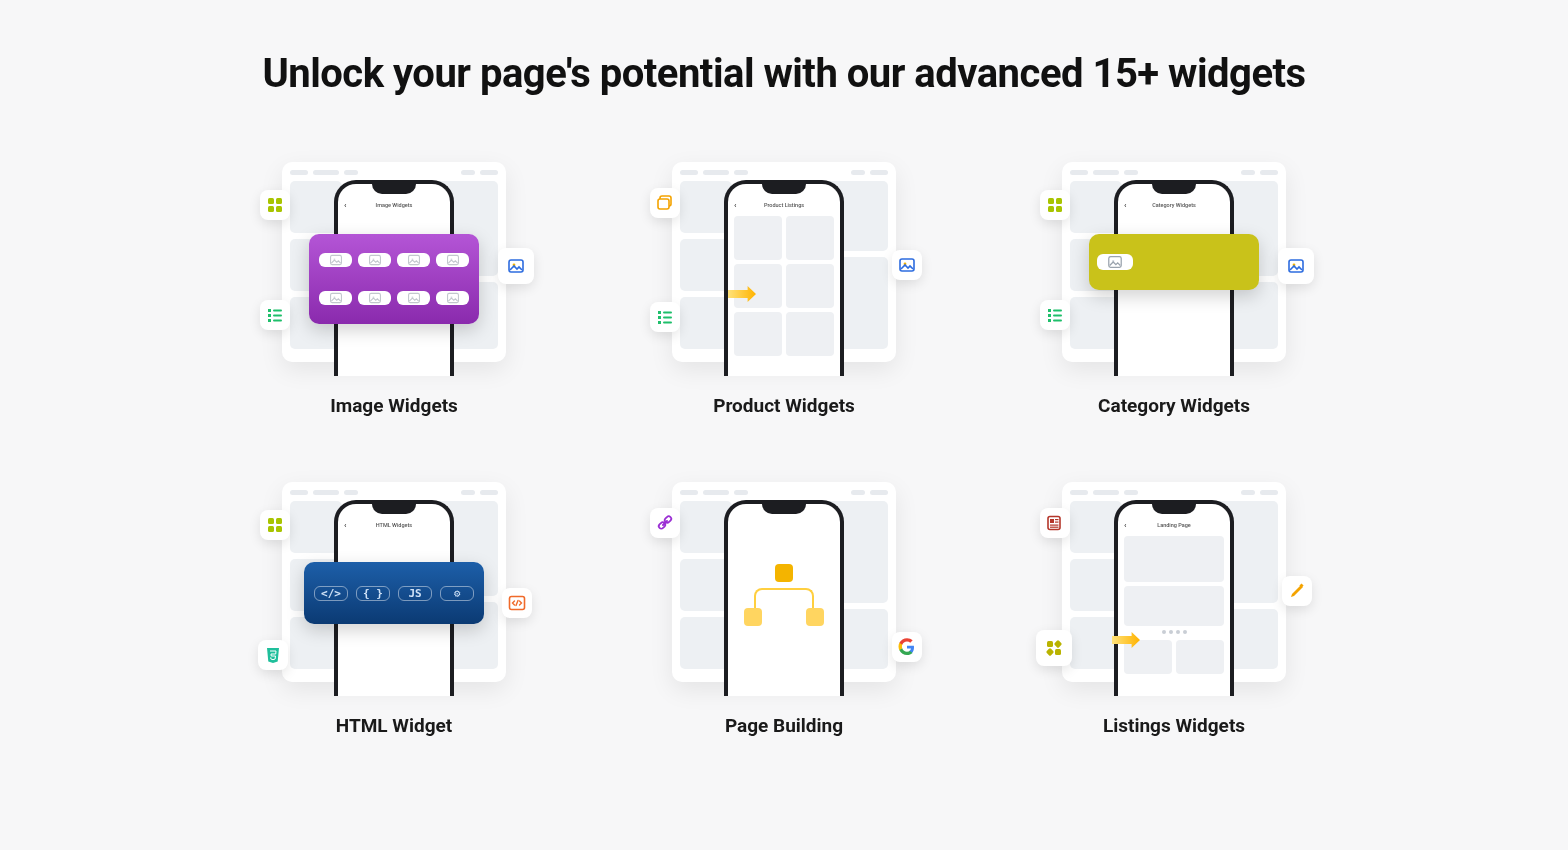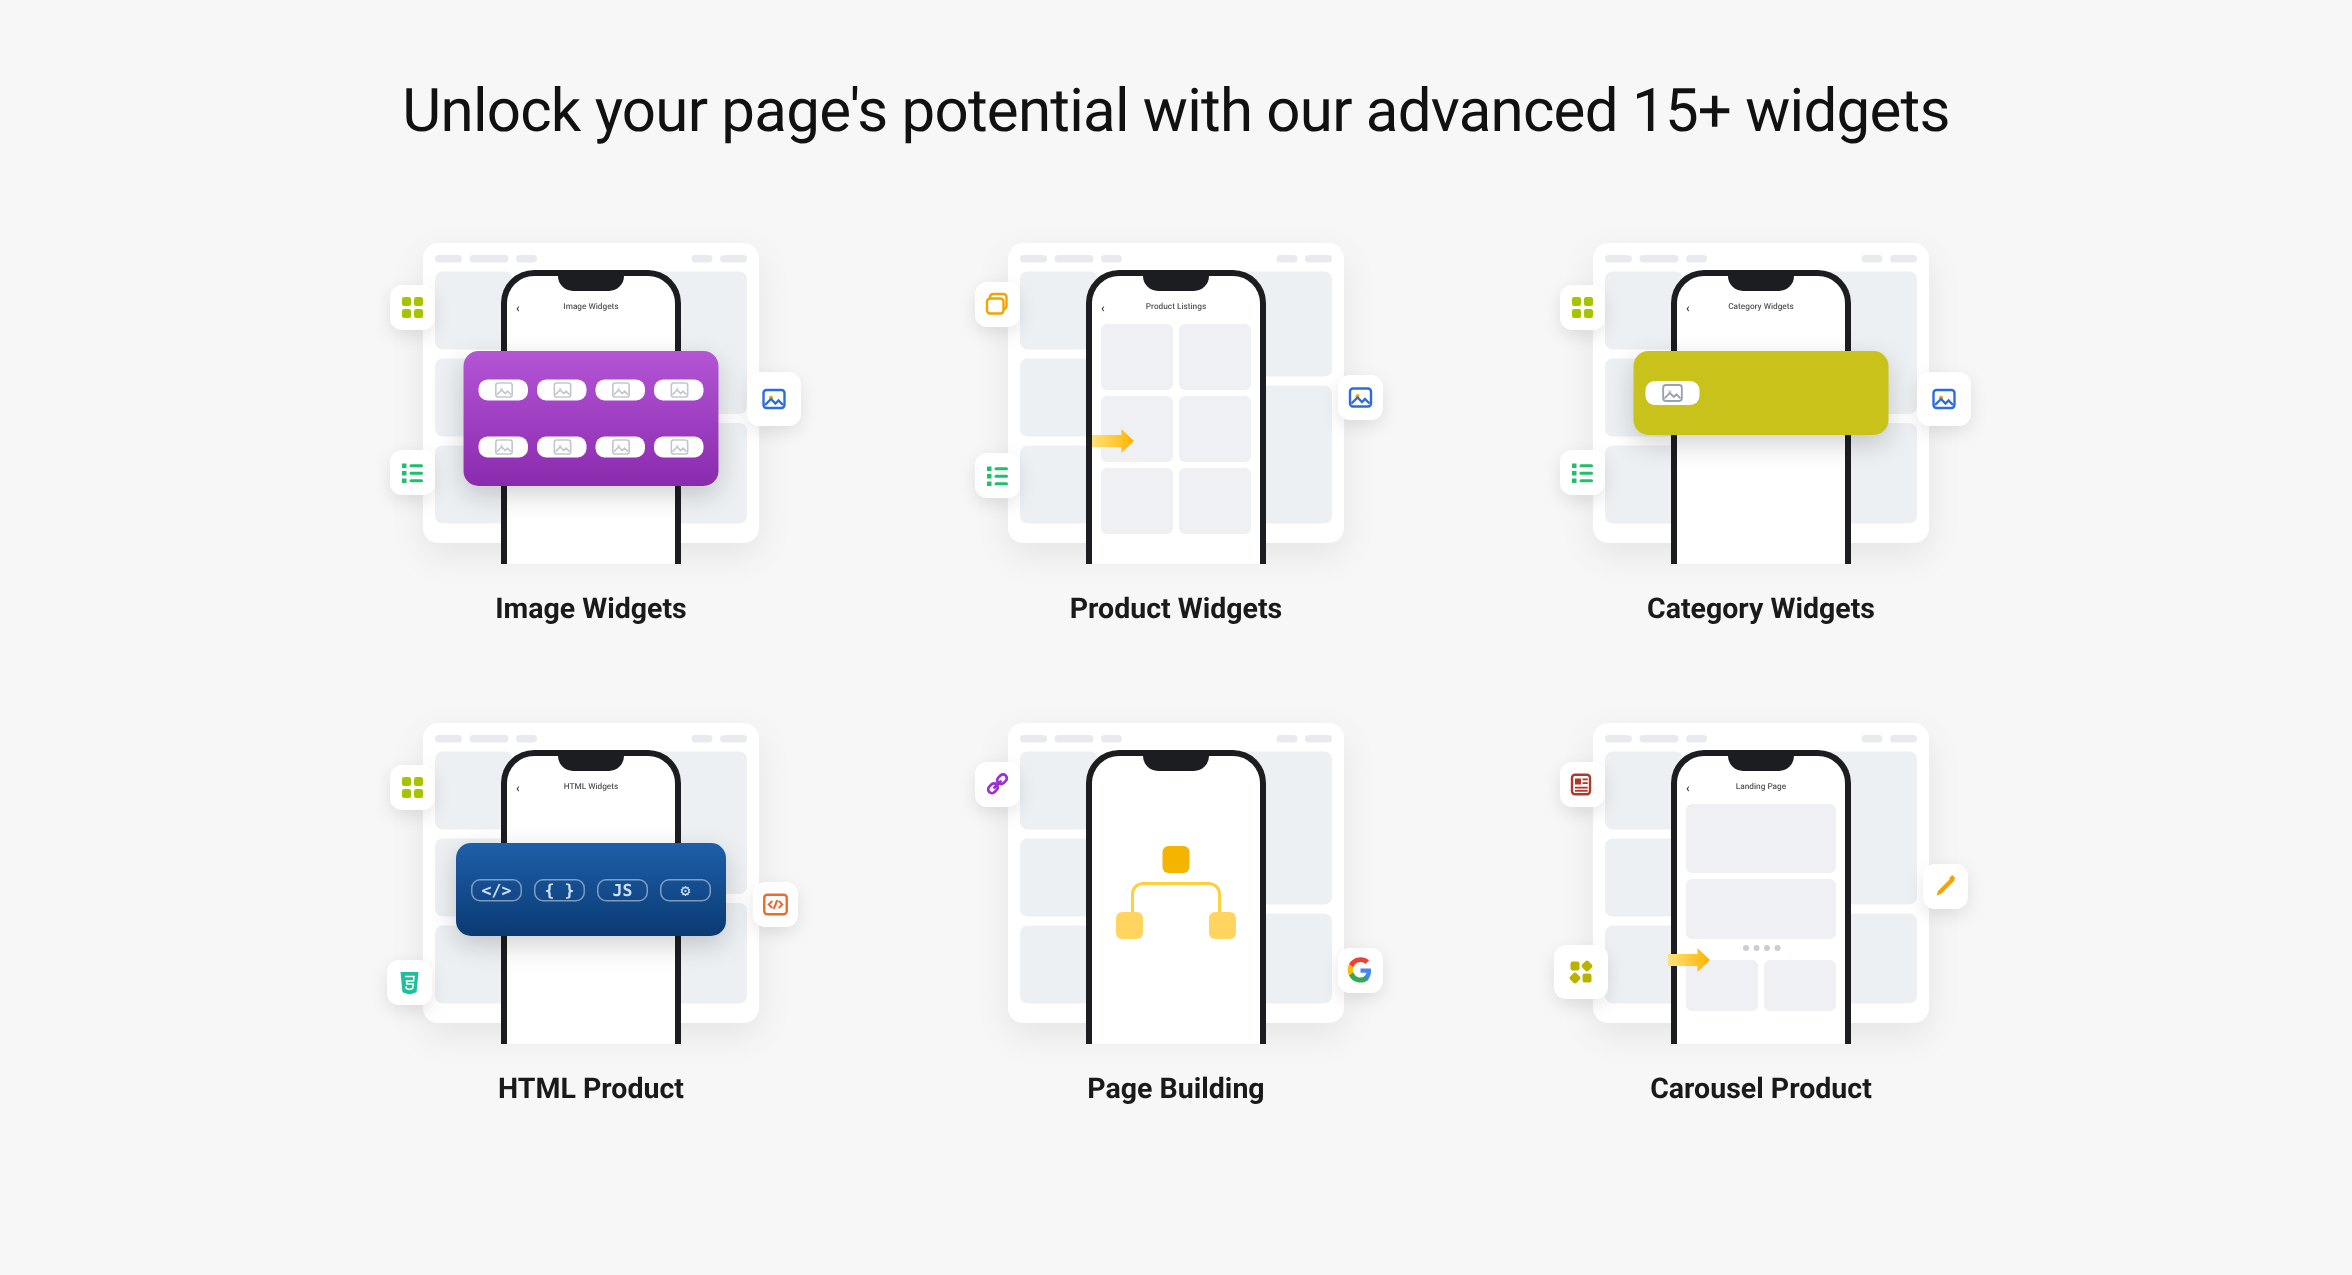--- a/index.html
+++ b/index.html
@@ -6,21 +6,21 @@
   body {
     font-family: -apple-system, BlinkMacSystemFont, "Segoe UI", Roboto, Helvetica, Arial, sans-serif;
     background: #f7f7f8;
     width: 1568px;
     height: 850px;
     padding: 50px 40px 30px;
   }
   h1.page-title {
     text-align: center;
     font-size: 40px;
-    font-weight: 400;
+    font-weight: 700;
     color: #111;
     letter-spacing: -0.5px;
     margin-bottom: 55px;
   }
   .grid {
     display: grid;
     grid-template-columns: repeat(3, 330px);
     grid-auto-rows: auto;
     gap: 55px 60px;
     justify-content: center;
@@ -509,21 +509,21 @@
           <svg viewBox="0 0 18 18">
             <use href="#i-code"></use>
           </svg>
         </div>
       <div class="badge" style="top:168px;left:-6px">
           <svg viewBox="0 0 18 18">
             <use href="#i-css3"></use>
           </svg>
         </div>
     </div>
-    <div class="caption">HTML Product</div>
+    <div class="caption">HTML Widget</div>
   </div>
 
   <div class="cell">
     <div class="card-frame">
       <div class="bg-panel">
         <div class="bg-topbar">
             <span class="bar w1"></span>
             <span class="bar w2"></span>
             <span class="bar w3"></span>
             <span class="bar sp"></span>
@@ -627,16 +627,16 @@
           <svg viewBox="0 0 18 18">
             <use href="#i-pencil"></use>
           </svg>
         </div>
       <div class="badge lg" style="top:158px;left:-8px">
           <svg viewBox="0 0 18 18">
             <use href="#i-fourdots2"></use>
           </svg>
         </div>
     </div>
-    <div class="caption">Carousel Product</div>
+    <div class="caption">Listings Widgets</div>
   </div>
 
 </div>
 
 </body></html>

